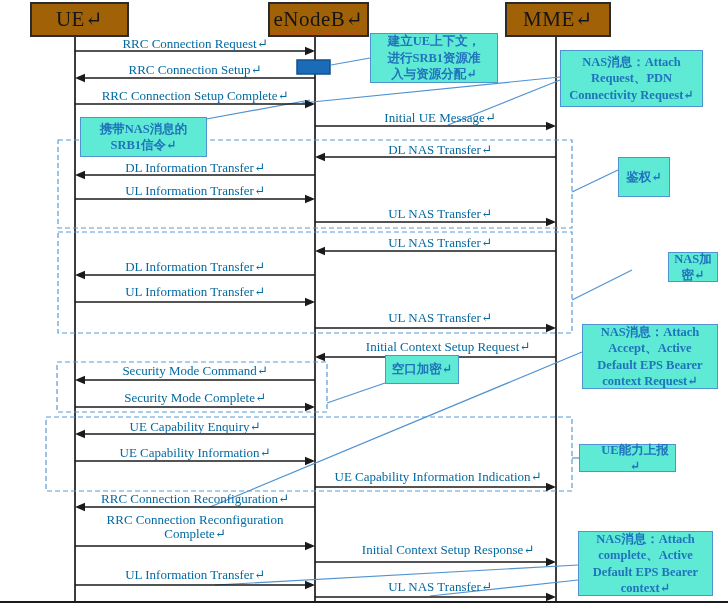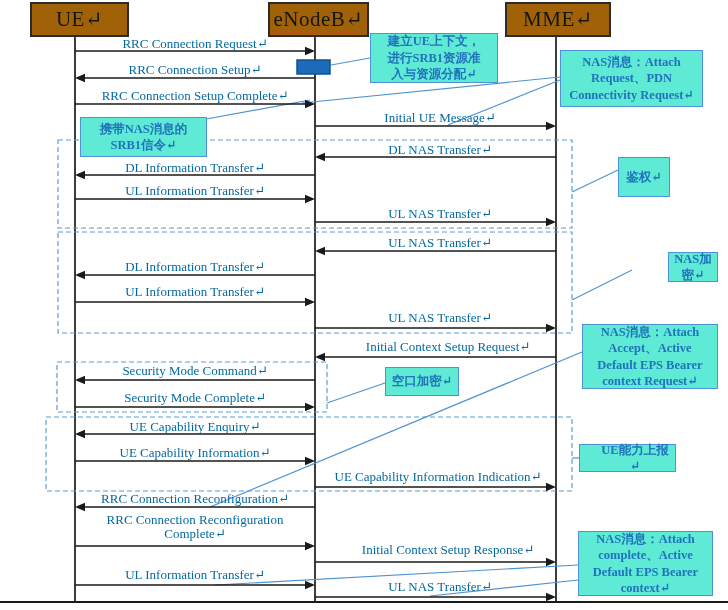--- a/index.html
+++ b/index.html
@@ -138,19 +138,19 @@
 SRB1信令↵</div>
     <div class="callout" style="left: 560px; top: 50px; width: 143px; height: 57px;">NAS消息：Attach
 Request、PDN
 Connectivity Request↵</div>
     <div class="callout" style="left: 618px; top: 157px; width: 52px; height: 40px;">鉴权↵</div>
     <div class="callout" style="left: 632px; top: 252px; width: 50px; height: 30px; margin-left: 36px;">NAS加密↵</div>
     <div class="callout" style="left: 582px; top: 324px; width: 136px; height: 65px;">NAS消息：Attach
 Accept、Active
 Default EPS Bearer
 context Request↵</div>
-    <div class="callout" style="left: 385px; top: 367px; width: 74px; height: 29px;">空口加密↵</div>
+    <div class="callout" style="left: 385px; top: 355px; width: 74px; height: 29px;">空口加密↵</div>
     <div class="callout" style="left: 579px; top: 444px; width: 97px; height: 28px; padding-left: 17px;">UE能力上报↵</div>
     <div class="callout" style="left: 578px; top: 531px; width: 135px; height: 65px;">NAS消息：Attach
 complete、Active
 Default EPS Bearer
 context↵</div>
   </div>
 
 </body></html>

